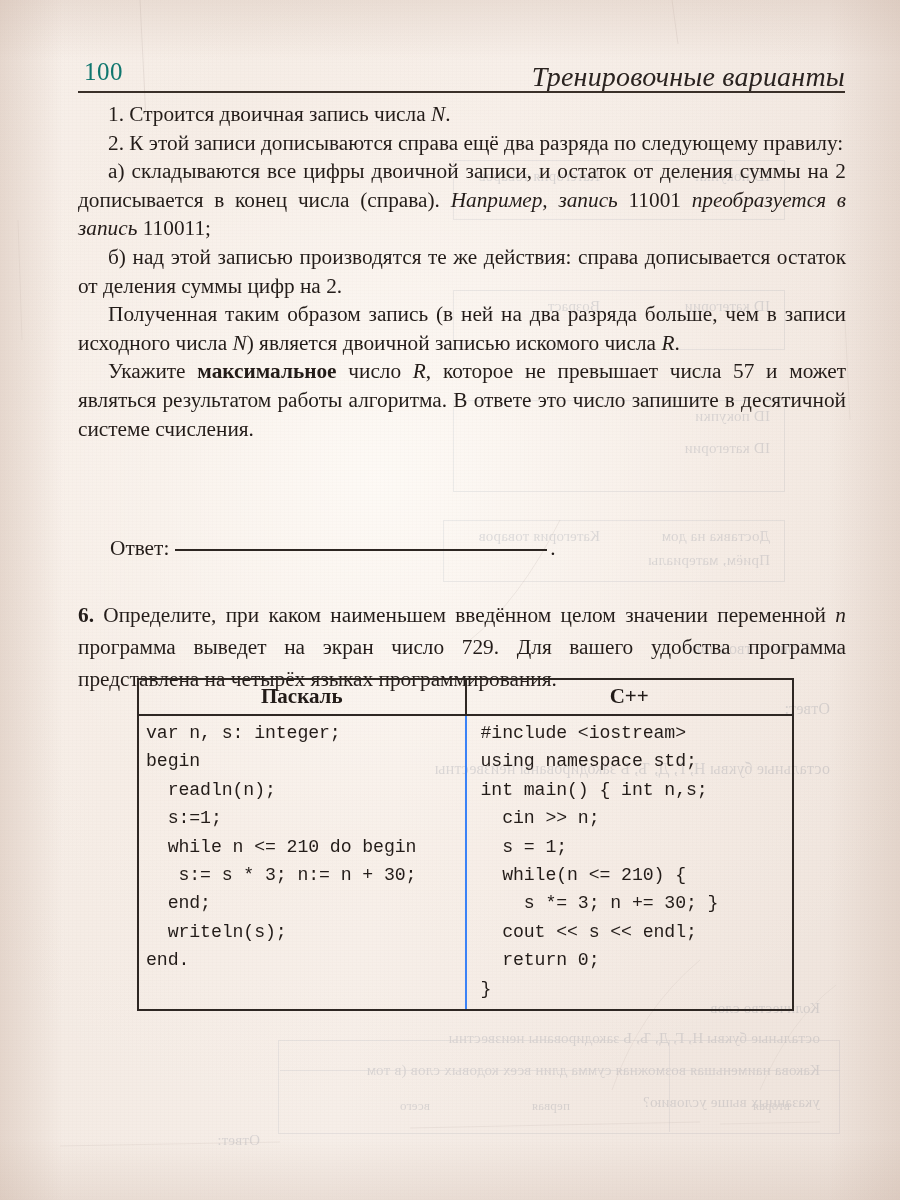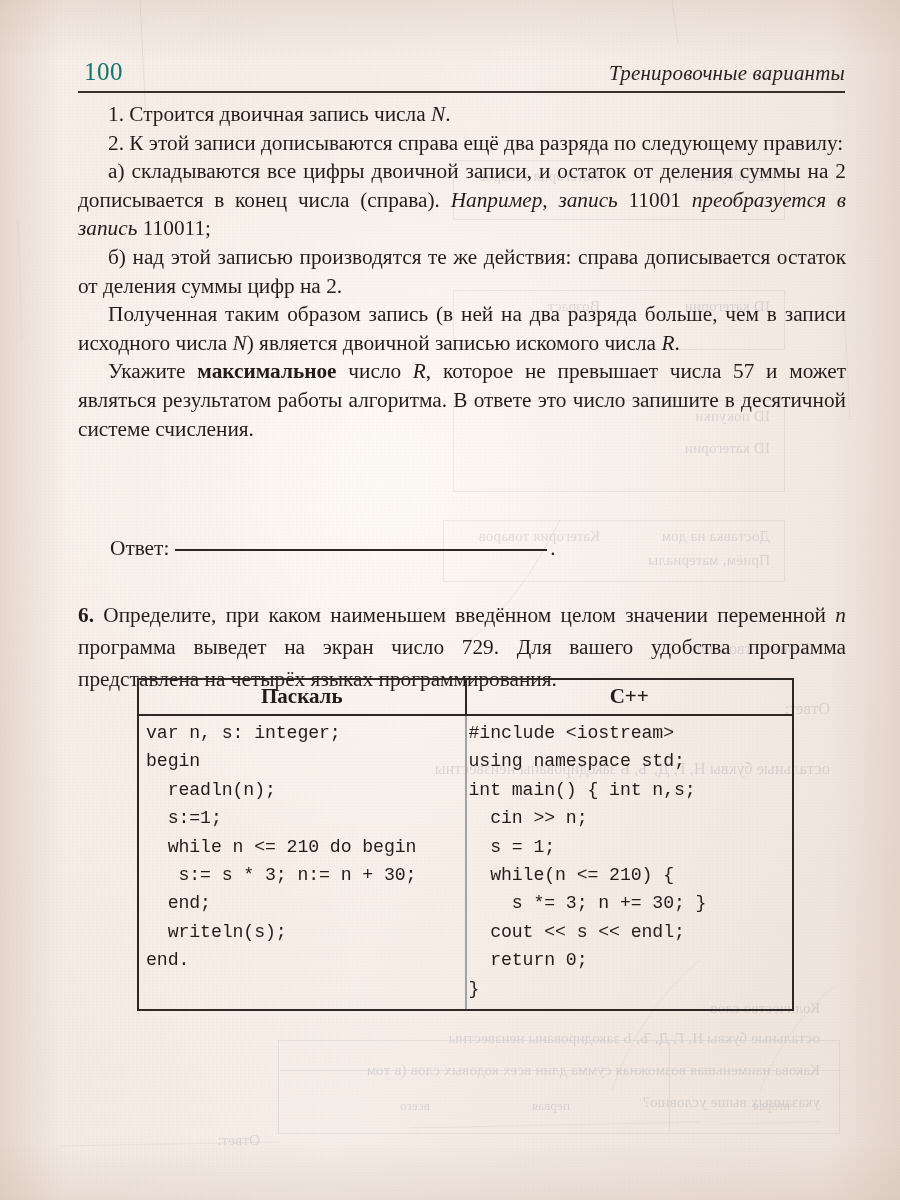--- a/index.html
+++ b/index.html
@@ -94,21 +94,21 @@
     top: 0;
     font-size: 25px;
     letter-spacing: .5px;
     color: #0f766e;
   }
   .rh-title {
     position: absolute;
     right: 0;
     top: 3px;
     font-style: italic;
-    font-size: 21px;
+    font-size: 28px;
     letter-spacing: .2px;
     color: #2a2320;
   }
   .rh-rule {
     position: absolute;
     left: 0;
     right: 0;
     top: 33px;
     height: 2px;
     background: #3a3029;
@@ -187,35 +187,35 @@
     border-right: 2px solid #2e2723;
     font-family: "Liberation Serif", serif;
     font-weight: bold;
     font-size: 21px;
     padding: 4px 0 5px 0;
     text-align: center;
     color: #231c19;
   }
   .code-table th:last-child { border-right: none; }
   .code-table td {
-    border-right: 2px solid #a3a3a3;
+    border-right: 2px solid #3b82f6;
     vertical-align: top;
     padding: 3px 0 6px 0;
   }
   .code-table td:last-child { border-right: none; }
   .code-block {
     font-family: "Liberation Mono", "DejaVu Sans Mono", monospace;
     font-size: 18.2px;
     line-height: 28.4px;
     white-space: pre;
     color: #231c19;
     padding-left: 7px;
     letter-spacing: -0.1px;
   }
-  .code-block.cpp { padding-left: 2px; }
+  .code-block.cpp { padding-left: 14px; }
 </style>
 </head>
 <body>
 
 <div id="page"></div>
 
 <div id="bleed">
   <div class="ghostbox" style="left:115px; top:160px; width:330px; height:58px;"></div>
   <div class="bl" style="left:130px; top:168px;">ID покупки</div>
   <div class="bl" style="left:300px; top:168px;">Категория товаров</div>

